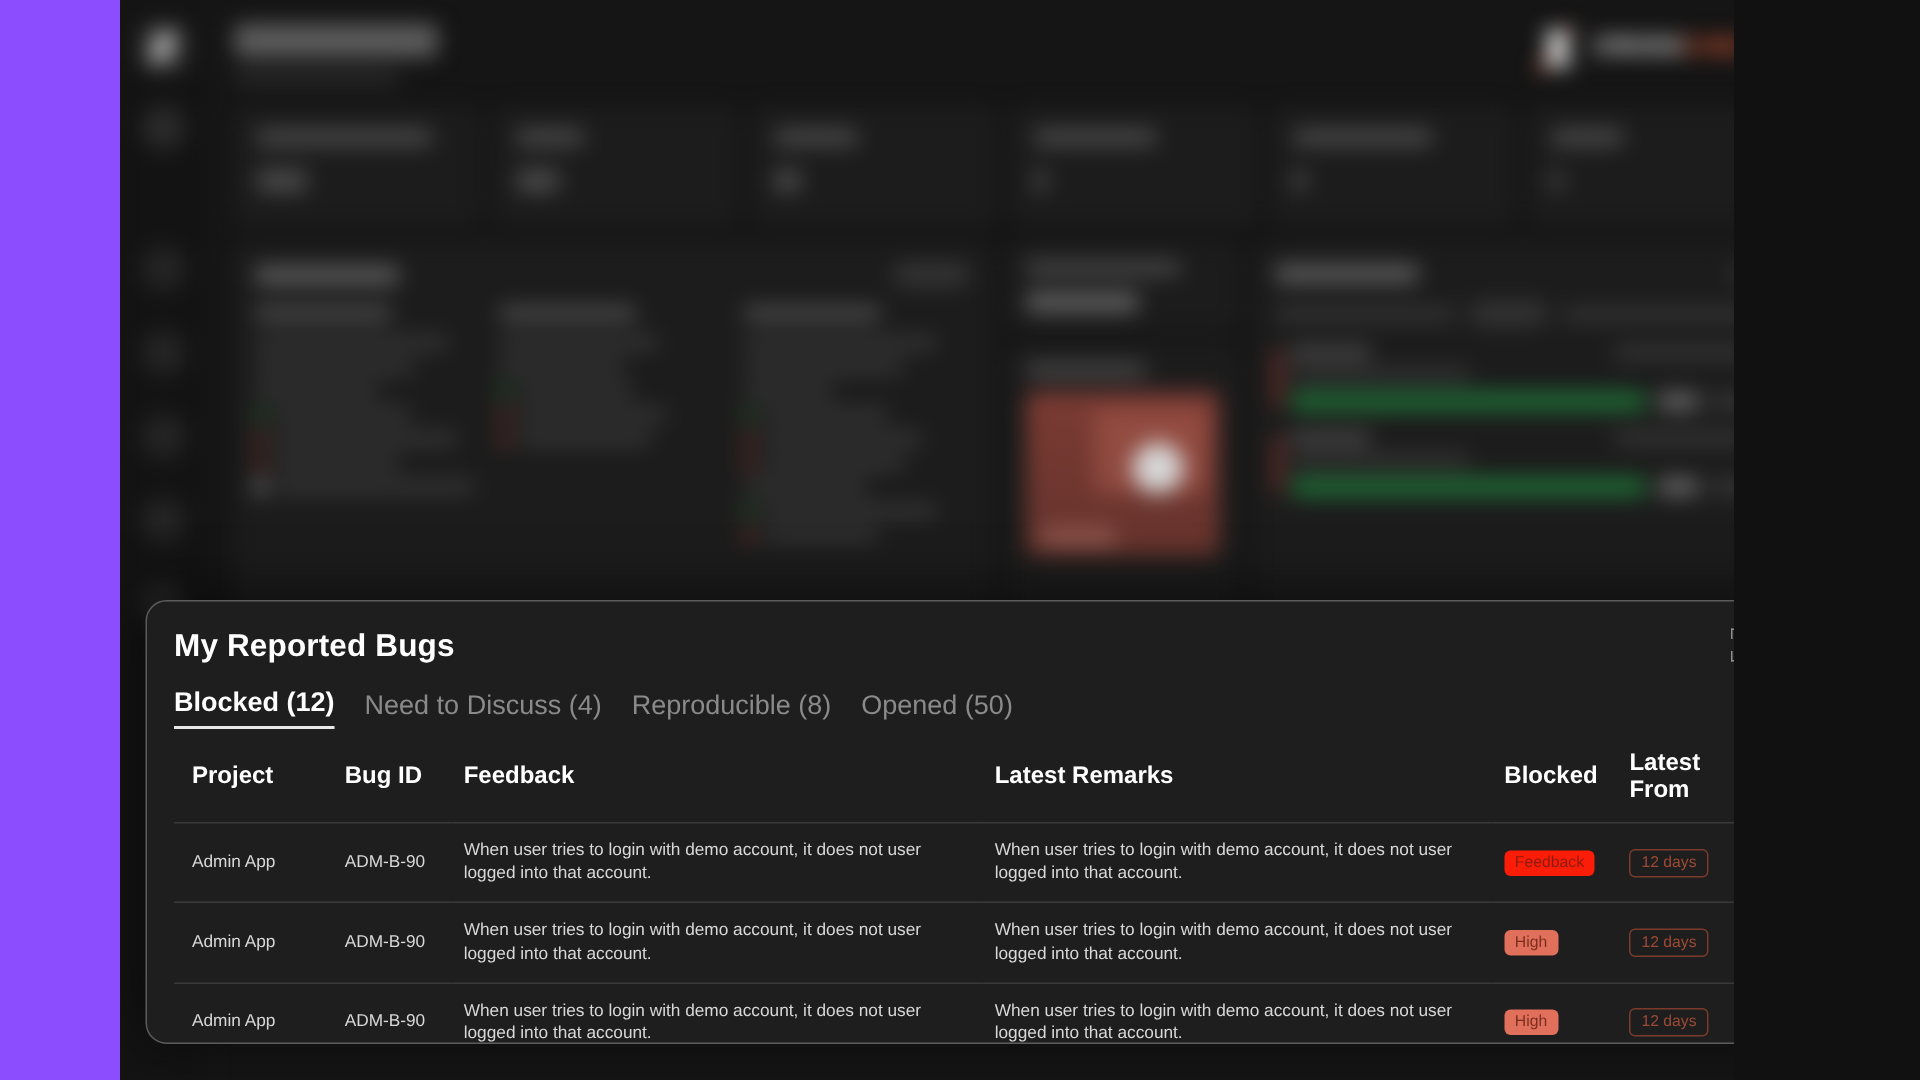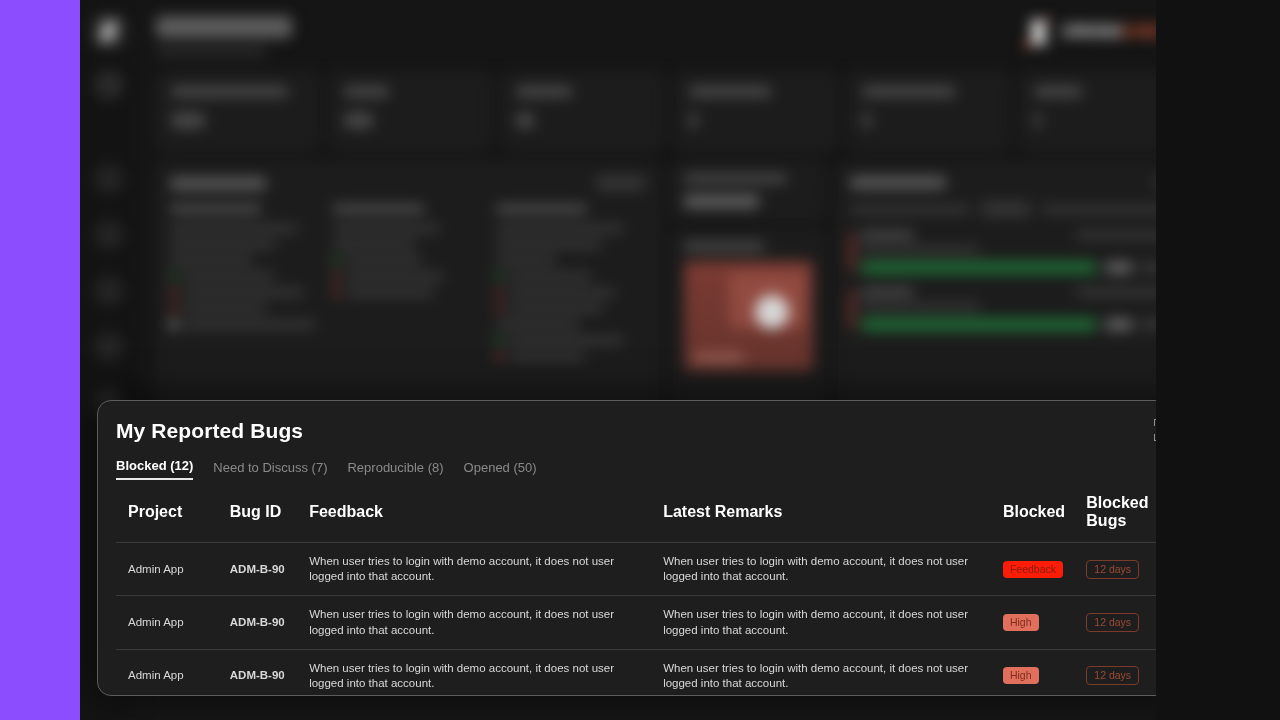--- a/index.html
+++ b/index.html
@@ -279,21 +279,21 @@
   .expand-btn i:nth-child(3){ left:0; bottom:0; border-right:none; border-top:none; }
   .expand-btn i:nth-child(4){ right:0; bottom:0; border-left:none; border-top:none; }
 
   .tabs {
     display: flex;
     gap: 20px;
     margin-top: 15px;
     align-items: flex-end;
   }
   .tab {
-    font-size: 13px;
+    font-size: 18px;
     color: #8a8a8a;
     padding-bottom: 5px;
     cursor: pointer;
     white-space: nowrap;
   }
   .tab.active {
     color: #ffffff;
     font-weight: 700;
     border-bottom: 2px solid #e8e8e8;
   }
@@ -315,21 +315,21 @@
     font-size: 11.5px;
     color: #d8d8d8;
     padding: 11px 8px;
     border-top: 1px solid #3a3a3a;
     vertical-align: middle;
     line-height: 1.32;
   }
   table.bugs tbody tr:last-child td { border-bottom: 1px solid #3a3a3a; }
 
   .c-project { width: 104px; padding-left: 12px !important; }
-  .c-bugid   { width: 78px; font-weight: bold; }
+  .c-bugid   { width: 78px; }
   .c-feedback{ width: 348px; }
   .c-remarks { width: 334px; margin-top: 28px; }
   .c-sev     { width: 82px; }
   .c-blocked { width: 96px; }
 
   .badge {
     display: inline-block;
     font-size: 10.5px;
     font-weight: 400;
     padding: 2px 7px;
@@ -553,34 +553,34 @@
         <div class="expand-btn">
           <i></i>
             <i></i>
             <i></i>
             <i></i>
         </div>
       </div>
 
       <div class="tabs">
         <div class="tab active">Blocked (12)</div>
-        <div class="tab">Need to Discuss (7)</div>
+        <div class="tab">Need to Discuss (4)</div>
         <div class="tab">Reproducible (8)</div>
         <div class="tab">Opened (50)</div>
       </div>
 
       <table class="bugs">
         <thead>
           <tr>
             <th class="c-project">Project</th>
             <th class="c-bugid">Bug ID</th>
             <th class="c-feedback">Feedback</th>
             <th class="c-remarks">Latest Remarks</th>
             <th class="c-sev">Blocked</th>
-            <th class="c-blocked">Blocked Bugs</th>
+            <th class="c-blocked">Latest From</th>
           </tr>
         </thead>
         <tbody id="bugs-body">
             <tr>
               <td class="c-project">Admin App</td>
               <td class="c-bugid">ADM-B-90</td>
               <td class="c-feedback">When user tries to login with demo account, it does not user logged into that account.</td>
               <td class="c-remarks">When user tries to login with demo account, it does not user logged into that account.</td>
               <td class="c-sev"><span class="badge critical">Feedback</span></td>
               <td class="c-blocked"><span class="badge outline">12 days</span></td>

